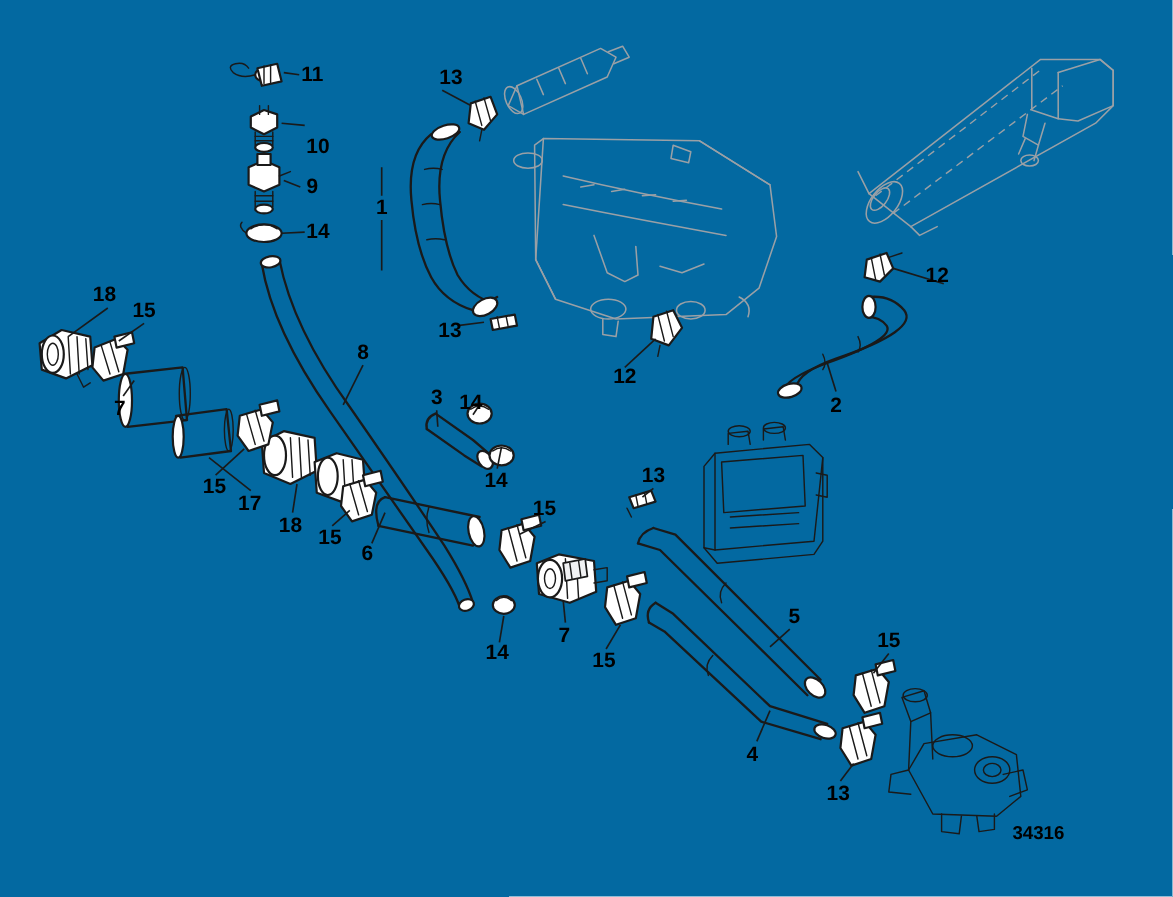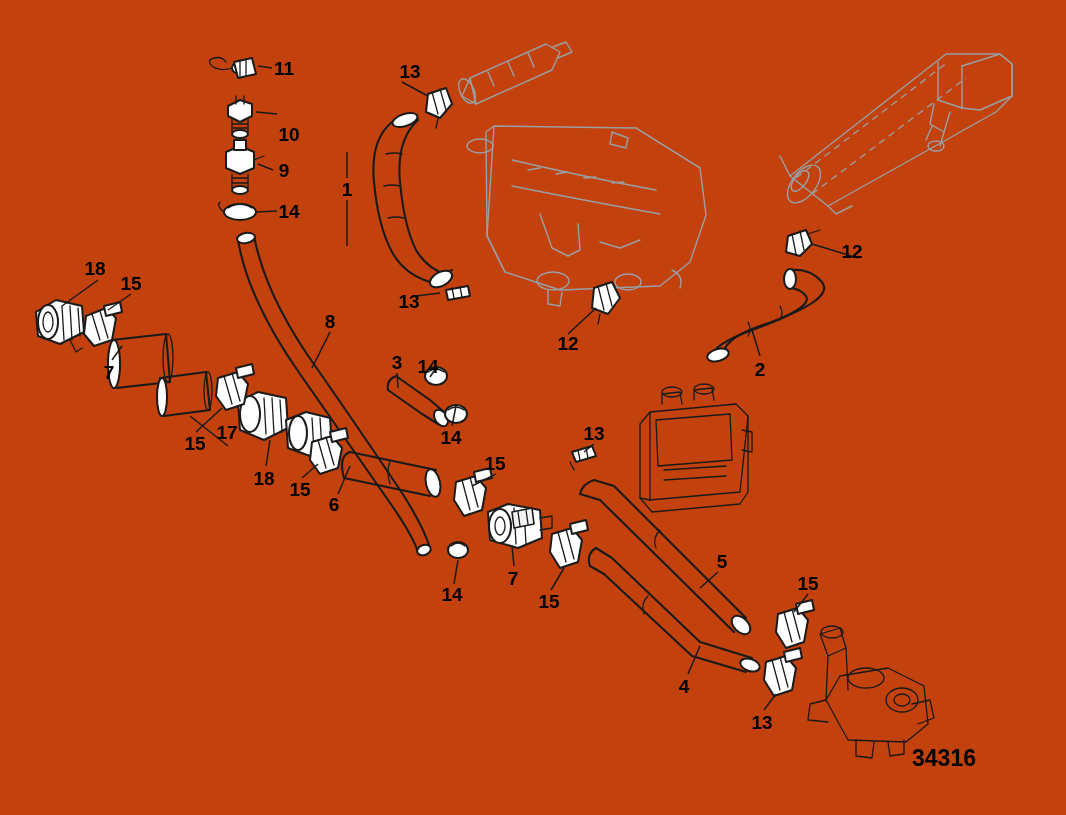--- a/index.html
+++ b/index.html
@@ -7,21 +7,21 @@
     padding: 0;
     background: #ffffff;
   }
   body {
     font-family: "Liberation Sans", sans-serif;
   }
   #sheet {
     position: relative;
     width: 1066px;
     height: 815px;
-    background: #c2410c;
+    background: #0369a1;
     overflow: hidden;
   }
   #art {
     position: absolute;
     left: 0;
     top: 0;
     width: 1066px;
     height: 815px;
   }
   .callout {
@@ -30,21 +30,21 @@
     font-size: 19px;
     font-weight: bold;
     color: #000000;
     line-height: 1;
     white-space: nowrap;
     transform: translate(-50%, -50%);
   }
   .drawing-number {
     position: absolute;
     font-family: "Liberation Sans", sans-serif;
-    font-size: 23px;
+    font-size: 17px;
     font-weight: bold;
     color: #000000;
     white-space: nowrap;
     transform: translate(-50%, -50%);
   }
 </style>
 </head>
 <body>
 
 <div id="sheet">
@@ -375,21 +375,21 @@
       <div class="callout" style="left: 95px; top: 268px;">18</div>
       <div class="callout" style="left: 131px; top: 283px;">15</div>
       <div class="callout" style="left: 409px; top: 301px;">13</div>
       <div class="callout" style="left: 568px; top: 343px;">12</div>
       <div class="callout" style="left: 330px; top: 321px;">8</div>
       <div class="callout" style="left: 760px; top: 369px;">2</div>
       <div class="callout" style="left: 397px; top: 362px;">3</div>
       <div class="callout" style="left: 428px; top: 366px;">14</div>
       <div class="callout" style="left: 109px; top: 372px;">7</div>
       <div class="callout" style="left: 195px; top: 443px;">15</div>
-      <div class="callout" style="left: 227px; top: 432px;">17</div>
+      <div class="callout" style="left: 227px; top: 458px;">17</div>
       <div class="callout" style="left: 451px; top: 437px;">14</div>
       <div class="callout" style="left: 594px; top: 433px;">13</div>
       <div class="callout" style="left: 264px; top: 478px;">18</div>
       <div class="callout" style="left: 300px; top: 489px;">15</div>
       <div class="callout" style="left: 334px; top: 504px;">6</div>
       <div class="callout" style="left: 495px; top: 463px;">15</div>
       <div class="callout" style="left: 452px; top: 594px;">14</div>
       <div class="callout" style="left: 513px; top: 578px;">7</div>
       <div class="callout" style="left: 549px; top: 601px;">15</div>
       <div class="callout" style="left: 722px; top: 561px;">5</div>

